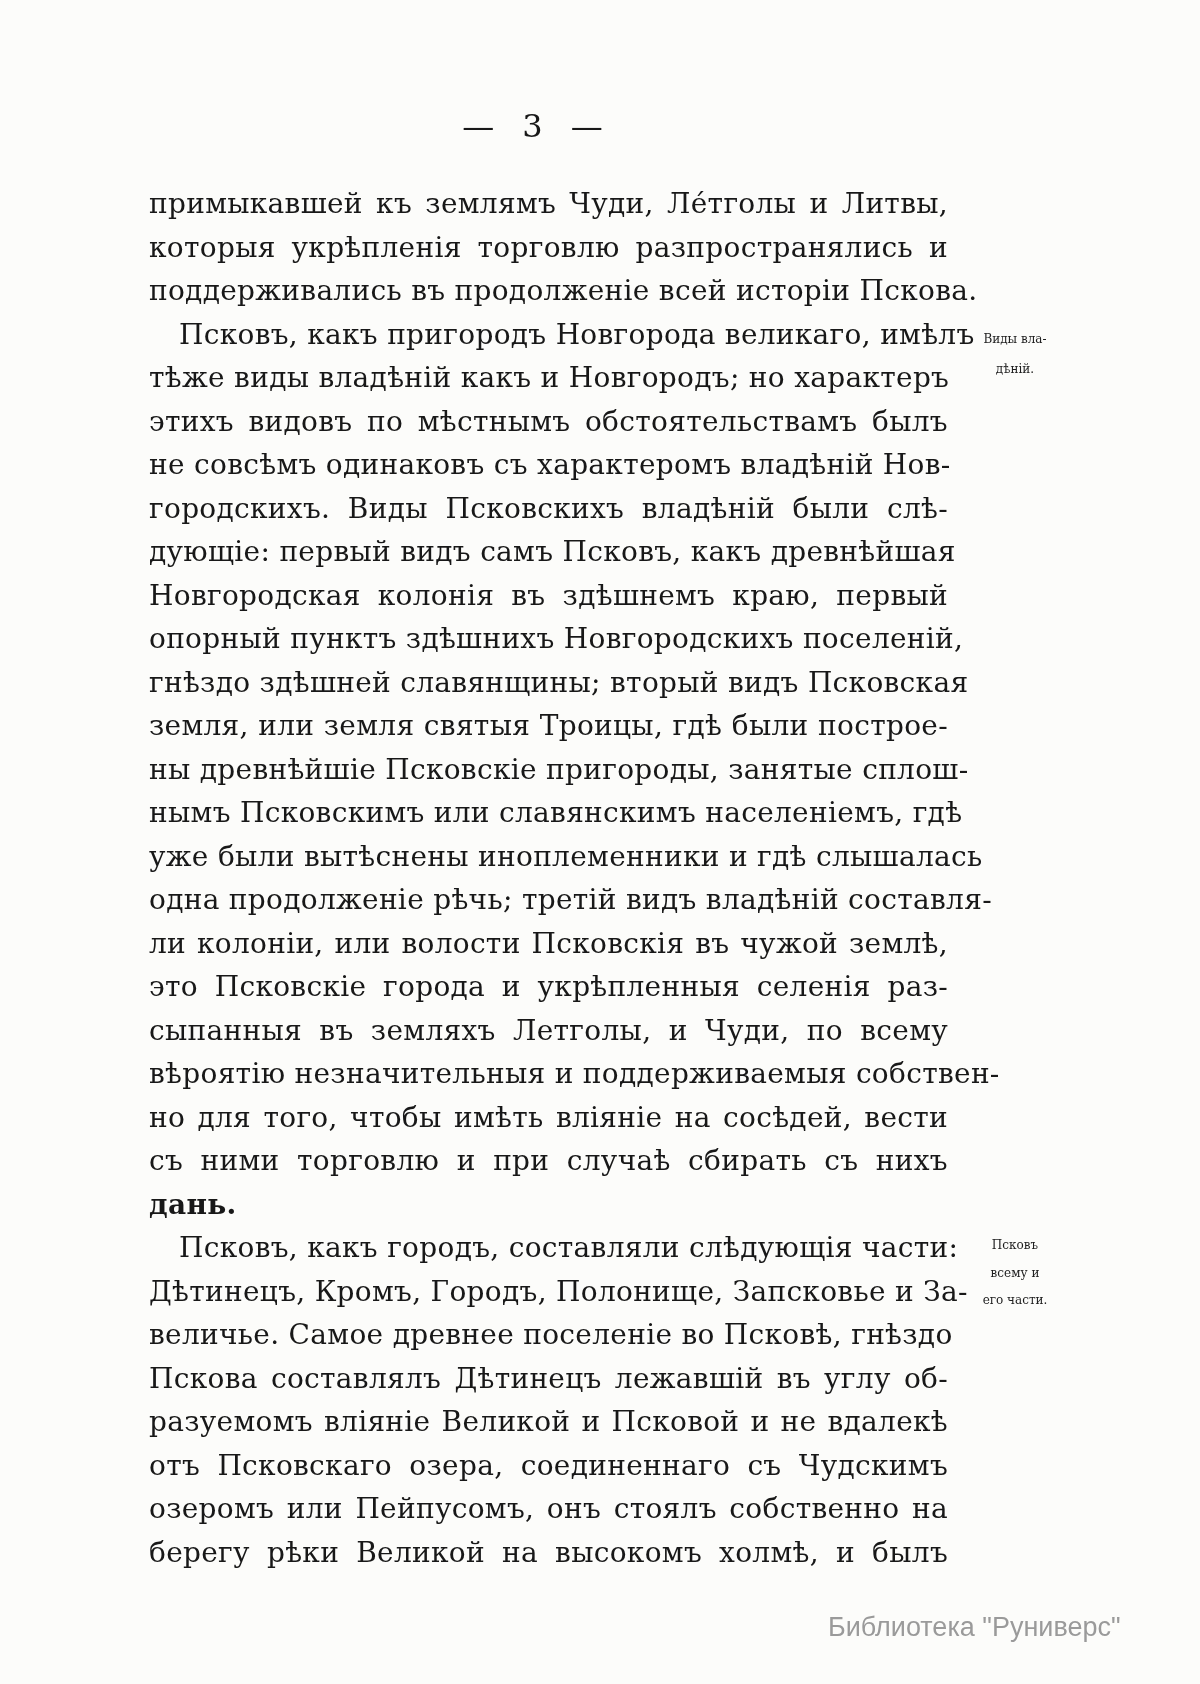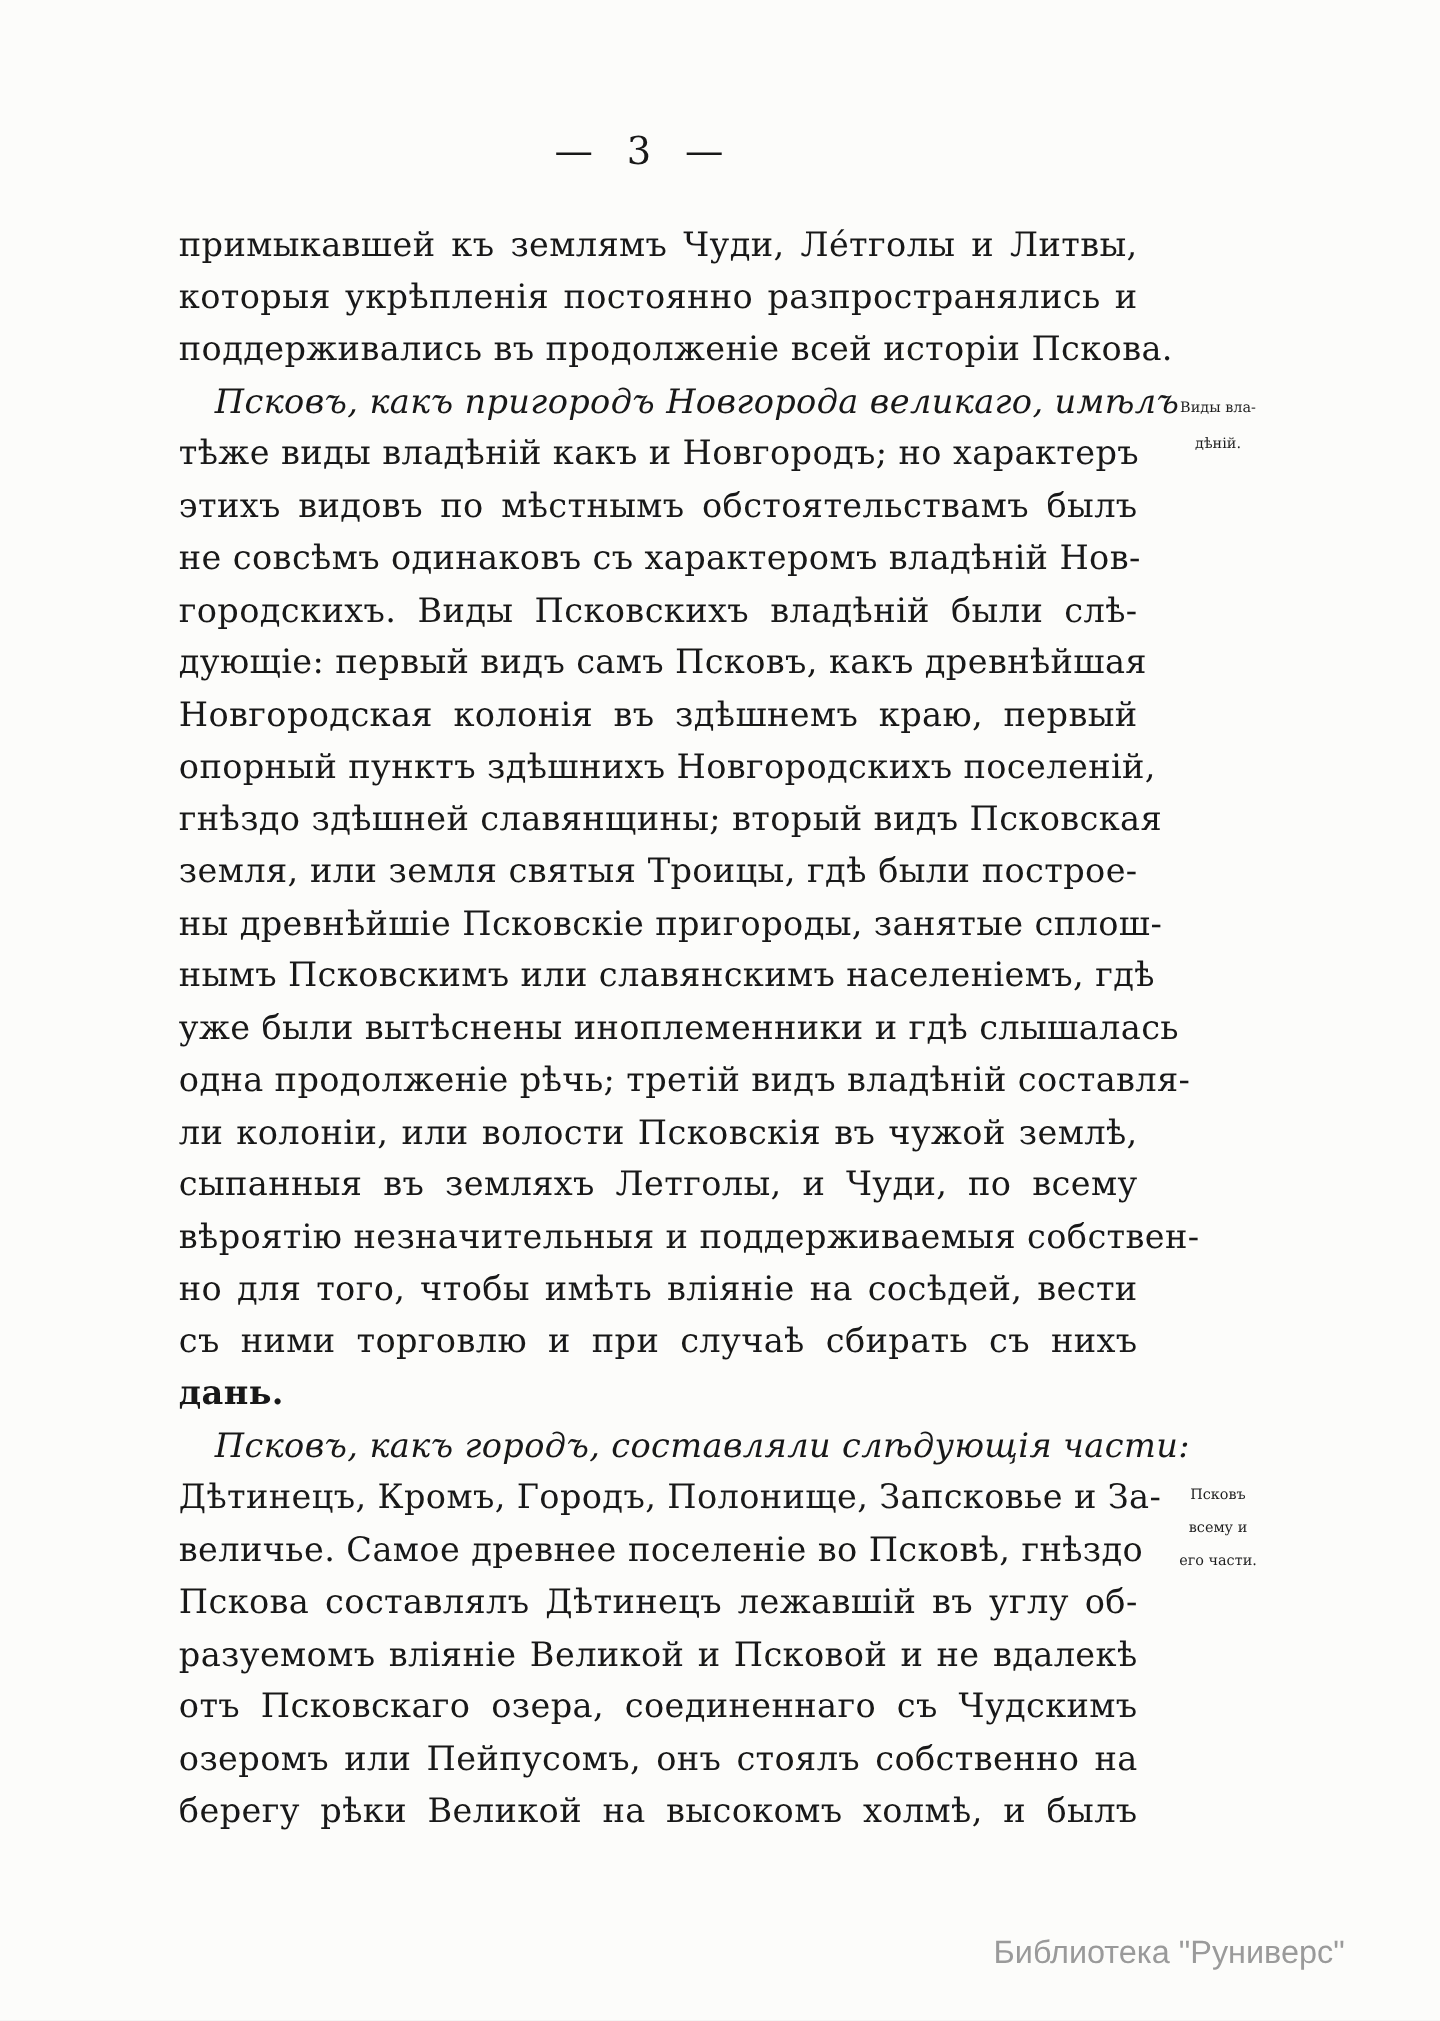--- a/index.html
+++ b/index.html
@@ -42,21 +42,21 @@
     height: 43.5px;
     line-height: 43.5px;
     text-align: justify;
     text-align-last: justify;
     white-space: nowrap;
     overflow: visible;
     margin-left: 31px;
   }
   
   .ln { display: block; }
-  .ln.indent { text-indent: 30px; font-style: italic; }
+  .ln.indent { text-indent: 30px; }
   .ln.plain { text-align-last: left; font-weight: bold; }
   
   .mnote {
     position: absolute;
     left: 948px;
     width: 134px;
     text-align: center;
     font-size: 12px;
     color: #1d1d1d;
   }
@@ -80,37 +80,38 @@
 </style>
 </head>
 <body>
 
 <div class="page" style="background: rgb(252, 252, 250); color: rgb(24, 24, 24);">
 
   <div class="pageno">— 3 —</div>
 
   <div class="body-block">
     <div class="ln">примыкавшей къ землямъ Чуди, Ле́тголы и Литвы,</div>
-    <div class="ln">которыя укрѣпленія постоянно разпространялись и</div>
+    <div class="ln">которыя укрѣпленія торговлю разпространялись и</div>
     <div class="ln">поддерживались въ продолженіе всей исторіи Пскова.</div>
     <div class="ln indent">Псковъ, какъ пригородъ Новгорода великаго, имѣлъ</div>
     <div class="ln">тѣже виды владѣній какъ и Новгородъ; но характеръ</div>
     <div class="ln">этихъ видовъ по мѣстнымъ обстоятельствамъ былъ</div>
     <div class="ln">не совсѣмъ одинаковъ съ характеромъ владѣній Нов-</div>
     <div class="ln">городскихъ. Виды Псковскихъ владѣній были слѣ-</div>
     <div class="ln">дующіе: первый видъ самъ Псковъ, какъ древнѣйшая</div>
     <div class="ln">Новгородская колонія въ здѣшнемъ краю, первый</div>
     <div class="ln">опорный пунктъ здѣшнихъ Новгородскихъ поселеній,</div>
     <div class="ln">гнѣздо здѣшней славянщины; вторый видъ Псковская</div>
     <div class="ln">земля, или земля святыя Троицы, гдѣ были построе-</div>
     <div class="ln">ны древнѣйшіе Псковскіе пригороды, занятые сплош-</div>
     <div class="ln">нымъ Псковскимъ или славянскимъ населеніемъ, гдѣ</div>
     <div class="ln">уже были вытѣснены иноплеменники и гдѣ слышалась</div>
     <div class="ln">одна продолженіе рѣчь; третій видъ владѣній составля-</div>
     <div class="ln">ли колоніи, или волости Псковскія въ чужой землѣ,</div>
+    <div class="ln">это Псковскіе города и укрѣпленныя селенія раз-</div>
     <div class="ln">сыпанныя въ земляхъ Летголы, и Чуди, по всему</div>
     <div class="ln">вѣроятію незначительныя и поддерживаемыя собствен-</div>
     <div class="ln">но для того, чтобы имѣть вліяніе на сосѣдей, вести</div>
     <div class="ln">съ ними торговлю и при случаѣ сбирать съ нихъ</div>
     <div class="ln plain">дань.</div>
     <div class="ln indent">Псковъ, какъ городъ, составляли слѣдующія части:</div>
     <div class="ln">Дѣтинецъ, Кромъ, Городъ, Полонище, Запсковье и За-</div>
     <div class="ln">величье. Самое древнее поселеніе во Псковѣ, гнѣздо</div>
     <div class="ln">Пскова составлялъ Дѣтинецъ лежавшій въ углу об-</div>
     <div class="ln">разуемомъ вліяніе Великой и Псковой и не вдалекѣ</div>

